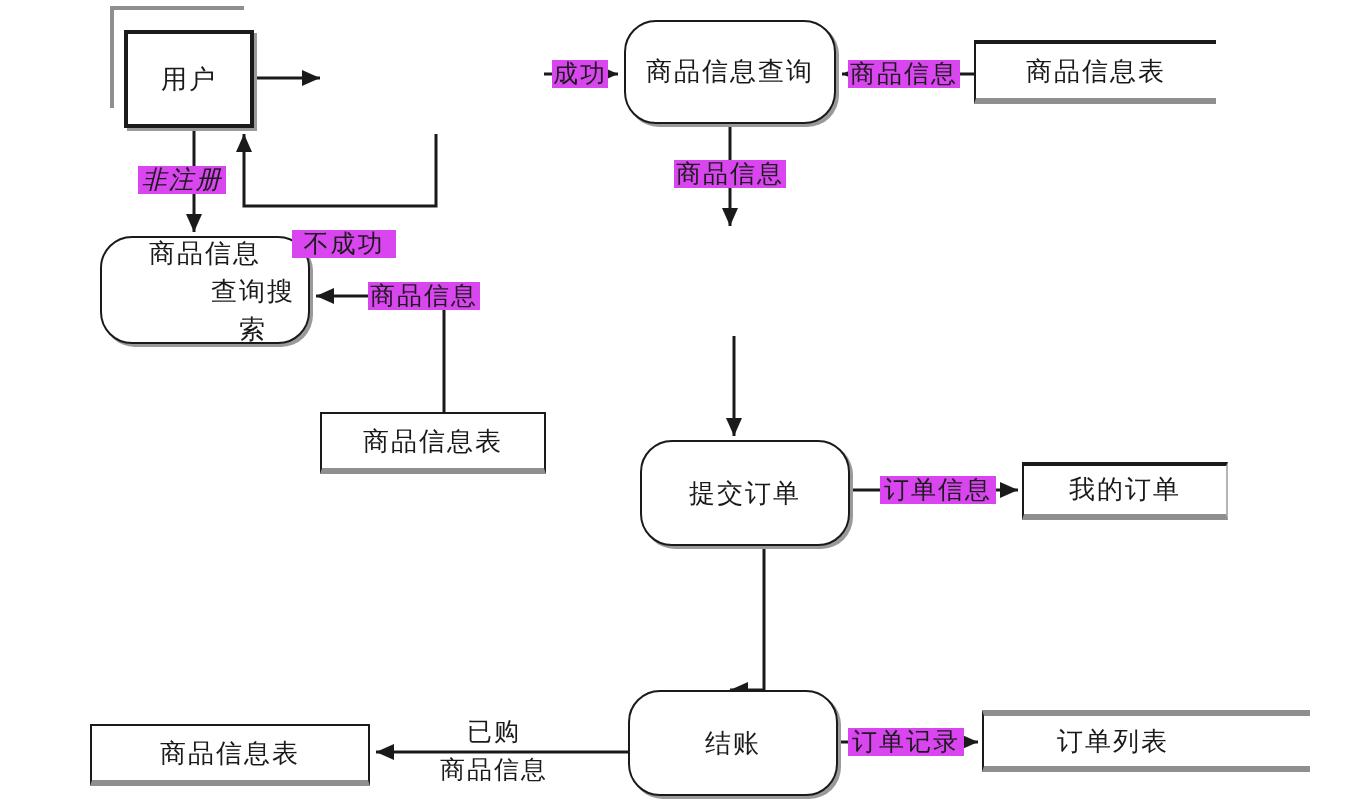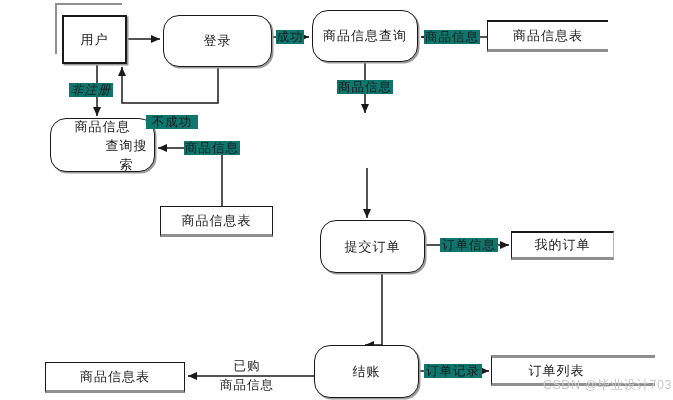--- a/index.html
+++ b/index.html
@@ -10,21 +10,21 @@
   #connectors{position:absolute;left:0;top:0;width:673px;height:400px;z-index:1;}
   .node{position:absolute;z-index:2;display:flex;align-items:center;justify-content:center;
         text-align:center;font-size:13px;letter-spacing:1px;background:#fff;box-sizing:border-box;}
   .process{border:1.6px solid #1a1a1a;border-radius:16px;box-shadow:1.5px 1.5px 0 #9a9a9a;}
   .entity{border:2px solid #1a1a1a;box-shadow:1.5px 1.5px 0 #9a9a9a;}
   .store-closed{border:1.6px solid #1a1a1a;border-bottom:3px solid #8f8f8f;}
   .store-open{border-top:2px solid #1a1a1a;border-left:1.6px solid #1a1a1a;border-bottom:3px solid #8f8f8f;}
   .store-open-grays{border-top:3px solid #8f8f8f;border-left:1.6px solid #1a1a1a;border-bottom:3px solid #8f8f8f;}
   .gray-right{border-right:1.5px solid #b4b4b4;}
   .pad-r{padding-right:34px;}
-  .edge-label{position:absolute;z-index:3;background:#0f766e;font-size:12.5px;letter-spacing:1px;
+  .edge-label{position:absolute;z-index:3;background:#d946ef;font-size:12.5px;letter-spacing:1px;
               text-align:center;line-height:14px;}
   .two-line{line-height:19px;}
   #watermark{position:absolute;left:543px;top:377px;z-index:4;color:#c9c9c9;
              font-size:12.5px;letter-spacing:0.5px;}
 </style>
 </head>
 <body>
 
 <div id="canvas">
 
@@ -60,23 +60,20 @@
 
     <path d="M419,371 H489" fill="none" stroke="#1a1a1a" stroke-width="1.5" marker-end="url(#arr)"></path>
 
     <path d="M314,376 H188" fill="none" stroke="#1a1a1a" stroke-width="1.5" marker-end="url(#arr)"></path>
   </svg>
 
   <div class="node entity" style="left:62px;top:15px;width:65px;height:49px;">
     <span>用户</span>
   </div>
 
-  <div class="node process" style="left:163px;top:15px;width:109px;height:52px;">
-    <span>登录</span>
-  </div>
 
   <div class="node process" style="left:312px;top:10px;width:106px;height:52px;">
     <span>商品信息查询</span>
   </div>
 
   <div class="node store-open" style="left:487px;top:20px;width:121px;height:32px;">
     <span>商品信息表</span>
   </div>
 
   <div class="node process two-line" style="left:50px;top:118px;width:105px;height:54px;">
@@ -124,15 +121,14 @@
   <div class="edge-label" style="left:184px;top:141px;width:56px;">商品信息</div>
 
   <div class="edge-label" style="left:440px;top:238px;width:58px;">订单信息</div>
 
   <div class="edge-label" style="left:424px;top:364px;width:58px;">订单记录</div>
 
   <div class="edge-label" style="left:212px;top:359px;width:70px;background:transparent;">已购</div>
 
   <div class="edge-label" style="left:212px;top:378px;width:70px;background:transparent;">商品信息</div>
 
-  <div id="watermark">CSDN @毕业设计703</div>
 
 </div>
 
 </body></html>

